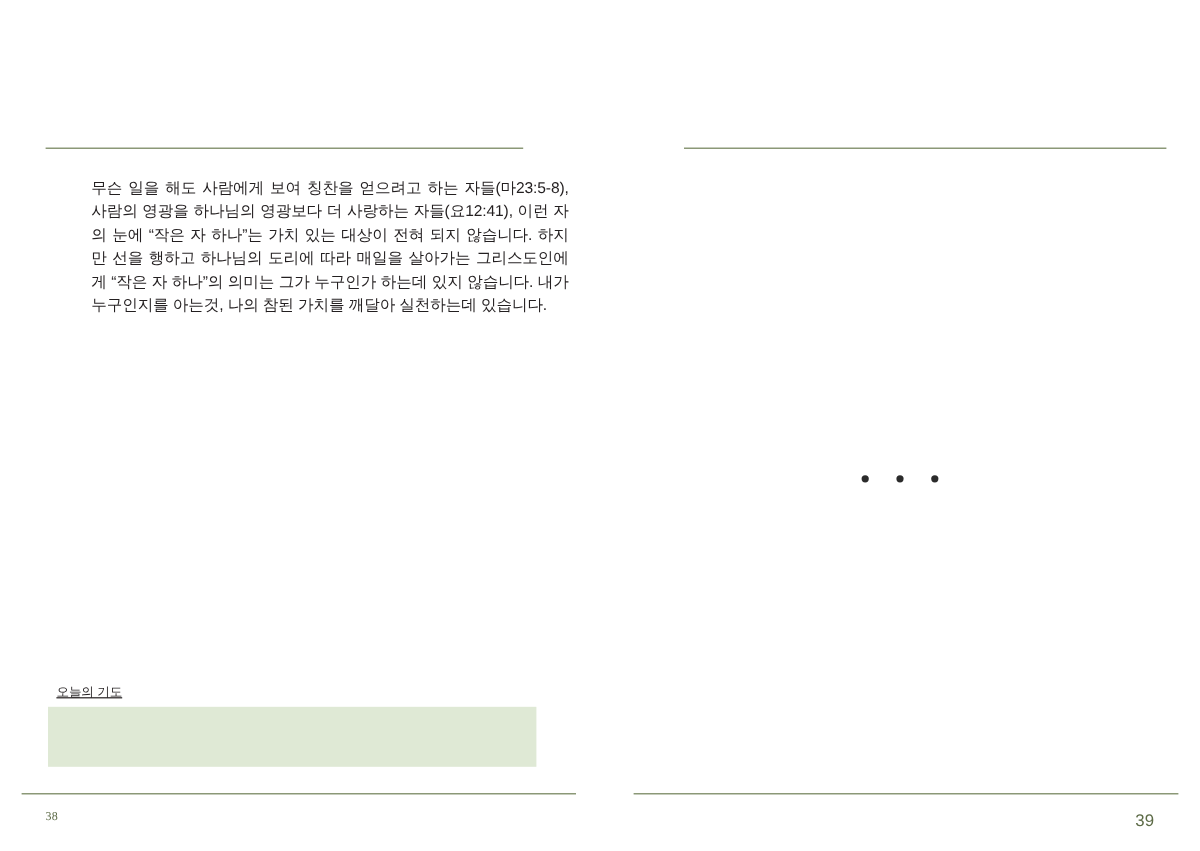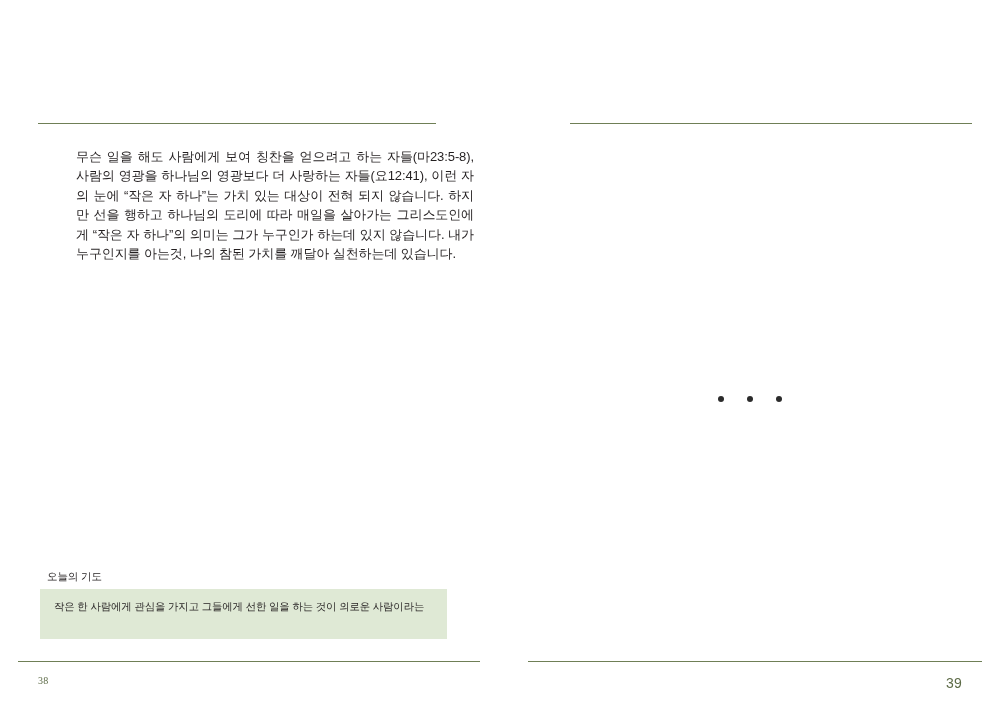--- a/index.html
+++ b/index.html
@@ -54,20 +54,21 @@
     margin-left: 38px;
   }
 
   .prayer-title {
     position: absolute;
     left: 47px;
     top: 570px;
     font-size: 10.5px;
     color: #231f20;
     letter-spacing: -0.1px;
+    text-decoration: underline;
   }
 
   .prayer-box {
     position: absolute;
     left: 40px;
     top: 589px;
     width: 407px;
     height: 50px;
     background: #dfe9d5;
     box-sizing: border-box;
@@ -151,21 +152,20 @@
 
   <div class="page">
 
     <div class="left-rule-top"></div>
 
     <div class="body-text">무슨 일을 해도 사람에게 보여 칭찬을 얻으려고 하는 자들(마23:5-8), 사람의 영광을 하나님의 영광보다 더 사랑하는 자들(요12:41), 이런 자의 눈에 “작은 자 하나”는 가치 있는 대상이 전혀 되지 않습니다. 하지만 선을 행하고 하나님의 도리에 따라 매일을 살아가는 그리스도인에게 “작은 자 하나”의 의미는 그가 누구인가 하는데 있지 않습니다. 내가 누구인지를 아는것, 나의 참된 가치를 깨달아 실천하는데 있습니다.</div>
 
     <div class="prayer-title">오늘의 기도</div>
 
     <div class="prayer-box">
-      <div class="prayer-line">작은 한 사람에게 관심을 가지고 그들에게 선한 일을 하는 것이 의로운 사람이라는</div>
     </div>
 
     <div class="left-rule-bottom"></div>
 
     <div class="folio-left">38</div>
   </div>
 
   <div class="page">
 
     <div class="right-rule-top"></div>

